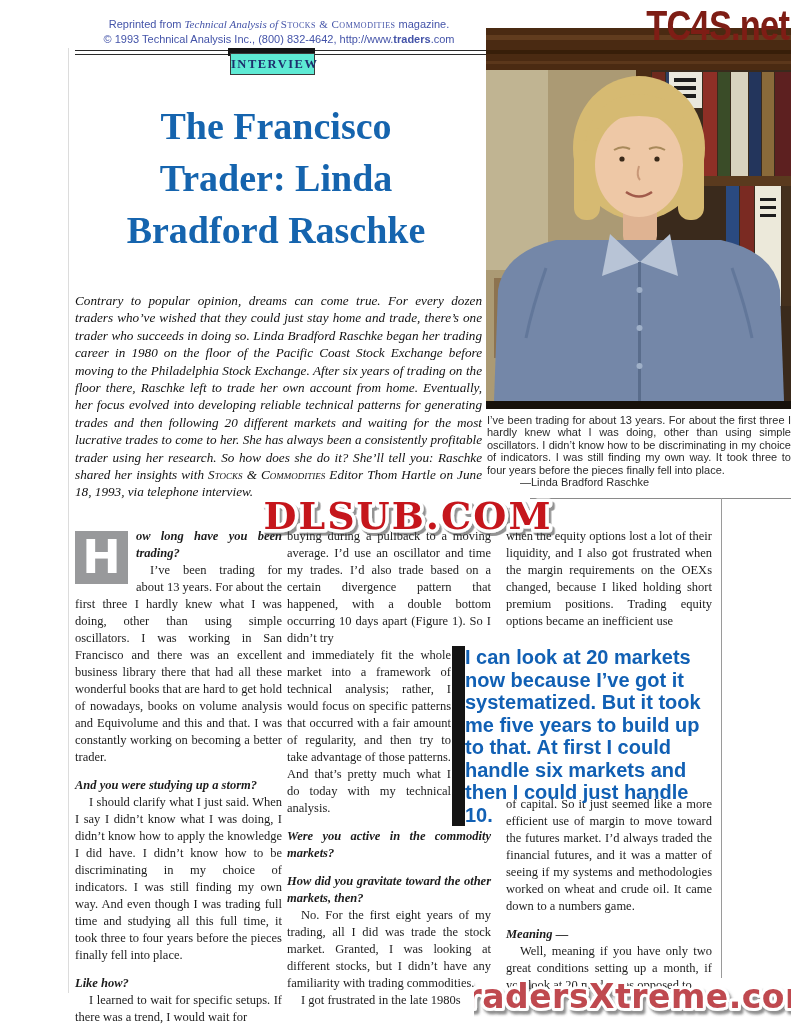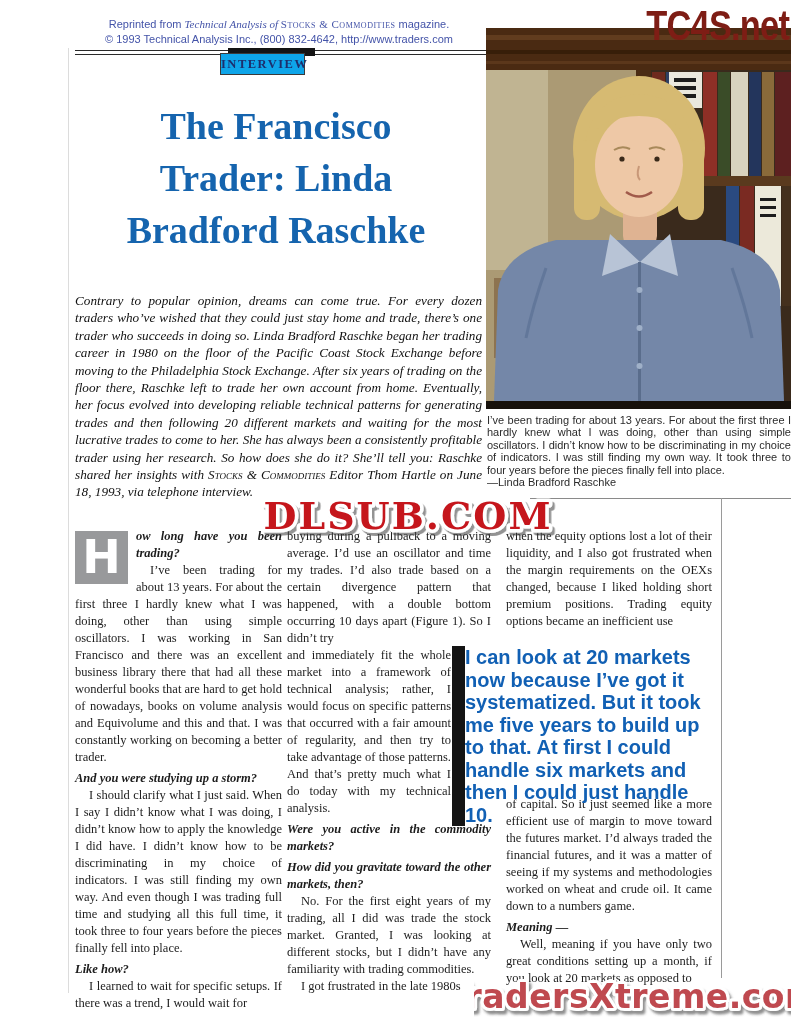--- a/index.html
+++ b/index.html
@@ -4,43 +4,43 @@
 <style>
   html,body{margin:0;padding:0;background:#ffffff;}
   .page{position:relative;width:791px;height:1024px;background:#ffffff;overflow:hidden;
         font-family:"Liberation Serif",serif;color:#1c1c1c;}
 
   
   .masthead{position:absolute;left:75px;top:17px;width:408px;text-align:center;
             font-family:"Liberation Sans",sans-serif;font-size:11px;line-height:14.5px;color:#4353a8;}
   .masthead .it{font-family:"Liberation Serif",serif;font-style:italic;}
   .masthead .sc{font-family:"Liberation Serif",serif;font-variant:small-caps;letter-spacing:.5px;}
-  .masthead b{font-weight:normal;}
+  .masthead b{font-weight:bold;}
   .rule-double{position:absolute;left:75px;top:50px;width:411px;height:3px;
                border-top:1px solid #2a2a2a;border-bottom:1px solid #2a2a2a;}
   .interview-tab{position:absolute;left:228px;top:48px;width:87px;height:8px;background:#141414;}
-  .interview-box{position:absolute;left:220px;top:53px;width:83px;height:20px;background:#0ea5e9;
+  .interview-box{position:absolute;left:230px;top:53px;width:83px;height:20px;background:#5eead4;
                  border:1px solid #3a3a3a;text-align:left;line-height:20px;
                  font-family:"Liberation Serif",serif;font-weight:bold;font-size:12.5px;
                  letter-spacing:1.5px;color:#1d2f6d;}
 
   
   .title{position:absolute;left:70px;top:100px;width:412px;text-align:center;
          font-family:"Liberation Serif",serif;font-weight:bold;font-size:38px;line-height:52px;color:#1564ae;}
   .intro{position:absolute;left:75px;top:292px;width:407px;font-style:italic;
          font-size:13.2px;line-height:17.4px;text-align:justify;color:#111;}
   .intro .sc{font-variant:small-caps;}
 
   
   .photo{position:absolute;left:486px;top:28px;width:305px;height:373px;}
   .photo-bar{position:absolute;left:486px;top:401px;width:305px;height:8px;background:#17110b;}
   .caption{position:absolute;left:487px;top:414px;width:304px;
            font-family:"Liberation Sans",sans-serif;font-size:11px;line-height:12.4px;
            text-align:justify;color:#2b2b2b;}
-  .caption .credit{display:block;text-align:left;}
+  .caption .credit{display:block;text-align:left;margin-left:33px;}
 
   
   .page-edge-left{position:absolute;left:68px;top:48px;width:1px;height:945px;background:#dcdcdc;}
   .rule-h-right{position:absolute;left:530px;top:498px;width:261px;height:1px;background:#8a8a8a;}
   .rule-v-right{position:absolute;left:721px;top:498px;width:1px;height:480px;background:#9a9a9a;}
 
   
   .wm-tc4s{position:absolute;right:2px;top:2px;z-index:30;
            font-family:"Liberation Sans",sans-serif;font-weight:bold;font-size:42px;
            color:#7e1d15;letter-spacing:-1px;transform:scaleX(.82);transform-origin:right top;}
@@ -49,21 +49,21 @@
 
   
   .col{position:absolute;top:528px;font-size:12.5px;line-height:17px;text-align:justify;}
   .col1{left:75px;width:207px;}
   .col2{left:287px;width:204px;}
   .col3t{left:506px;top:528px;width:206px;}
   .col3b{left:506px;top:796px;width:206px;}
   .narrow{width:164px;}
   p.para{margin:0;padding:0;}
   p.question,p.question_dropcap{font-weight:bold;font-style:italic;}
-  p.question{margin-top:4px;}
+  p.question{margin-top:11px;}
   p.answer{text-indent:14px;}
   .dropcap{float:left;width:53px;height:53px;margin:3px 8px 2px 0;background:#98999b;
            color:#fff;font-family:"DejaVu Sans",sans-serif;font-weight:bold;
            font-size:46px;line-height:53px;text-align:center;font-style:normal;}
 
   
   .pullquote{position:absolute;left:452px;top:646px;width:252px;
              border-left:13px solid #141414;
              font-family:"Liberation Sans",sans-serif;font-weight:bold;
              font-size:20px;line-height:22.5px;color:#1160b4;text-align:left;}

